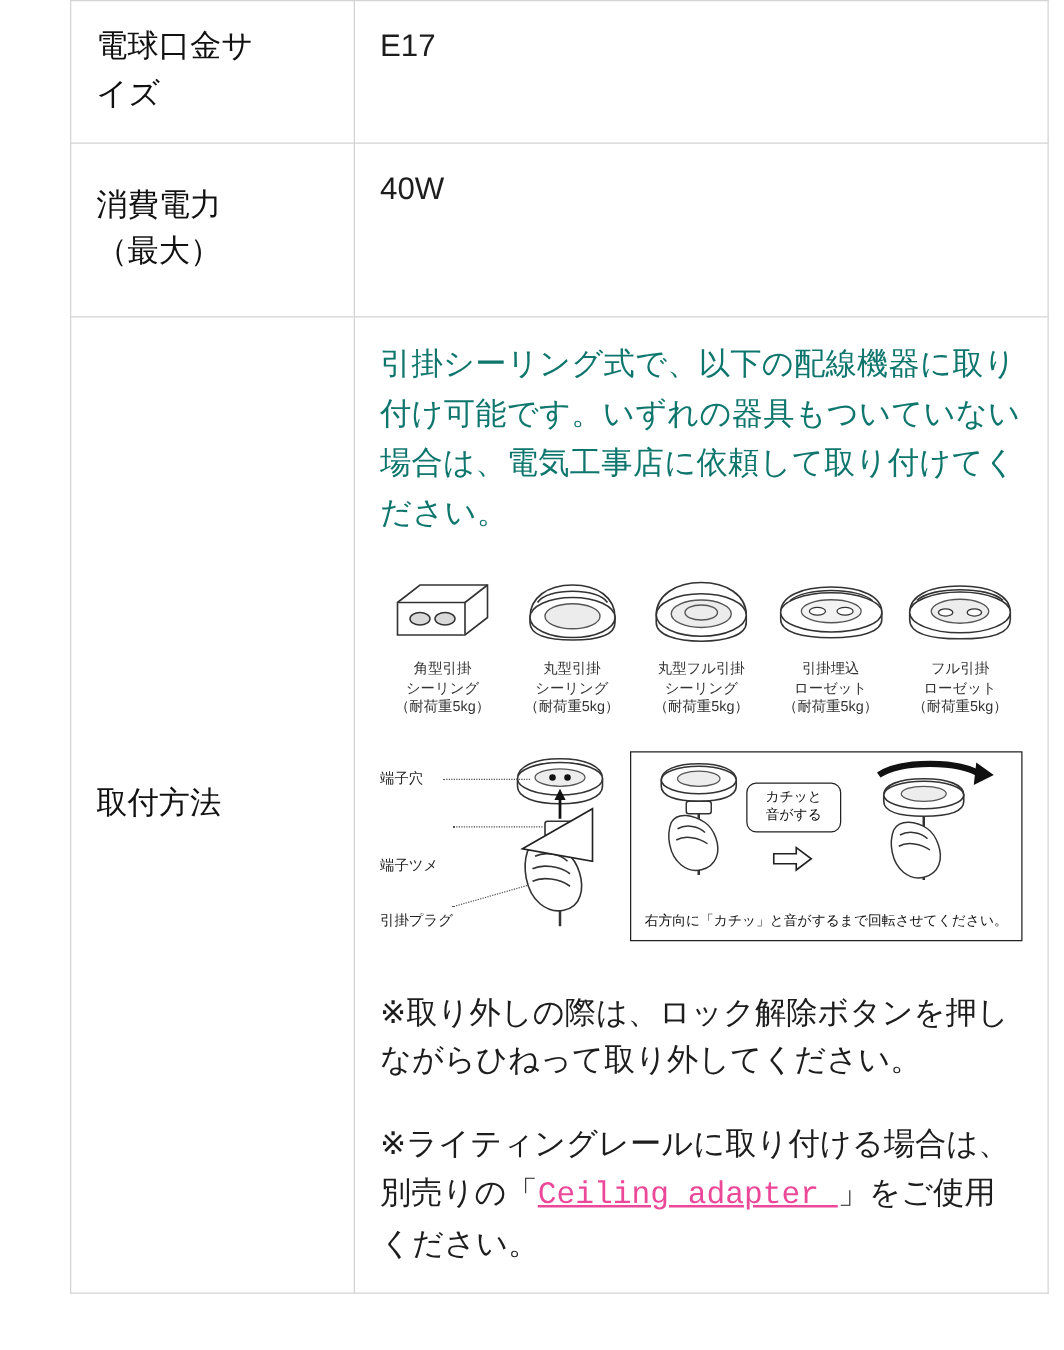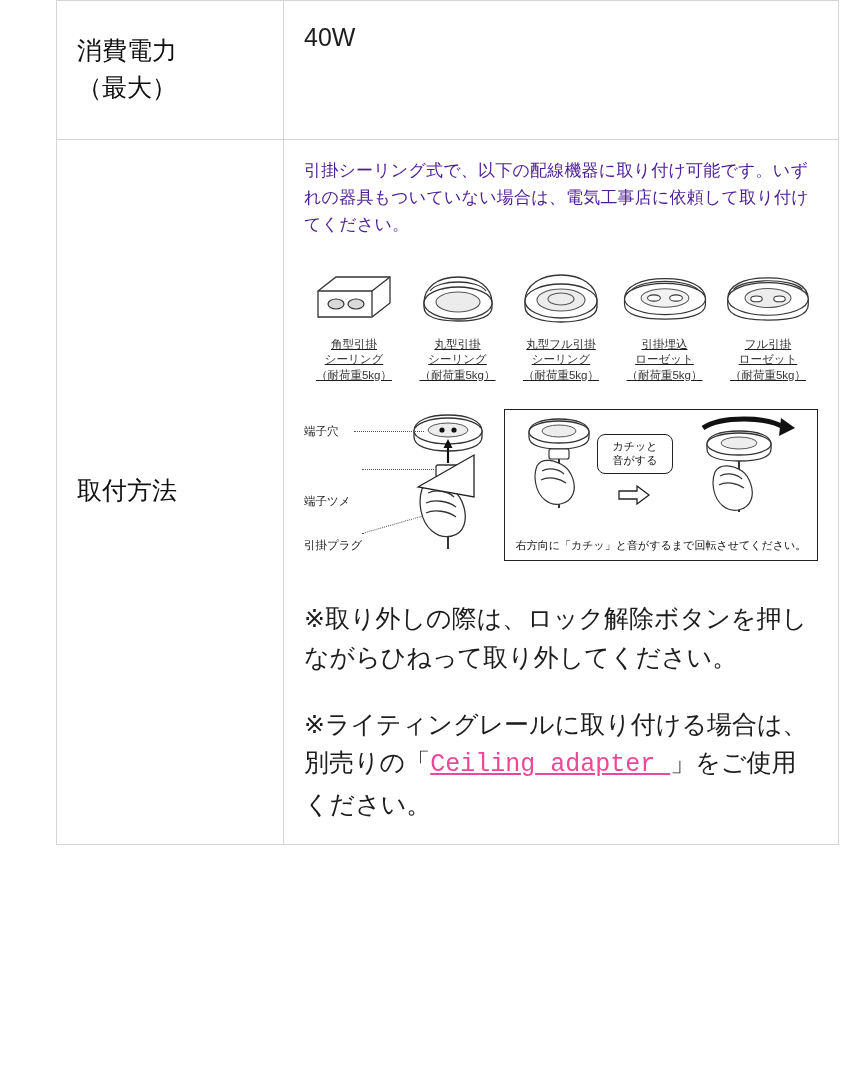--- a/index.html
+++ b/index.html
@@ -55,24 +55,24 @@
 
   td.label-mid {
     vertical-align: middle;
   }
 
   .row-bulb td { height: 68px; }
   .row-power td { height: 100px; }
 
   
   .install-text {
-    font-size: 17px;
+    font-size: 25px;
     line-height: 1.58;
     letter-spacing: 0.2px;
-    color: #4c1d95;
+    color: #0f766e;
   }
 
   .install-note {
     font-size: 25px;
     line-height: 1.55;
     color: #1d1d1d;
     margin-top: 28px;
   }
 
   .install-link {
@@ -81,21 +81,20 @@
     font-family: Liberation Mono, monospace;
   }
 
   
   .fittings {
     display: flex;
     justify-content: space-between;
     align-items: center;
     margin: 28px 0 4px 0;
     padding: 0 4px;
-    text-decoration: underline;
   }
   .fitting {
     width: 92px;
     text-align: center;
   }
   .fitting .art {
     height: 62px;
     display: flex;
     align-items: center;
     justify-content: center;
@@ -162,20 +161,25 @@
 
   svg { display: block; }
 </style>
 </head>
 <body>
 
 <div class="page">
 
   <table class="spec-table">
     <tbody>
+      <tr class="row-bulb">
+        <td class="label label-mid" style="white-space: pre-line;">電球口金サ
+イズ</td>
+        <td class="value">E17</td>
+      </tr>
       <tr class="row-power">
         <td class="label label-mid" style="white-space: pre-line;">消費電力
 （最大）</td>
         <td class="value">40W</td>
       </tr>
 
       <tr>
         <td class="label label-mid">取付方法</td>
         <td class="value">
 

